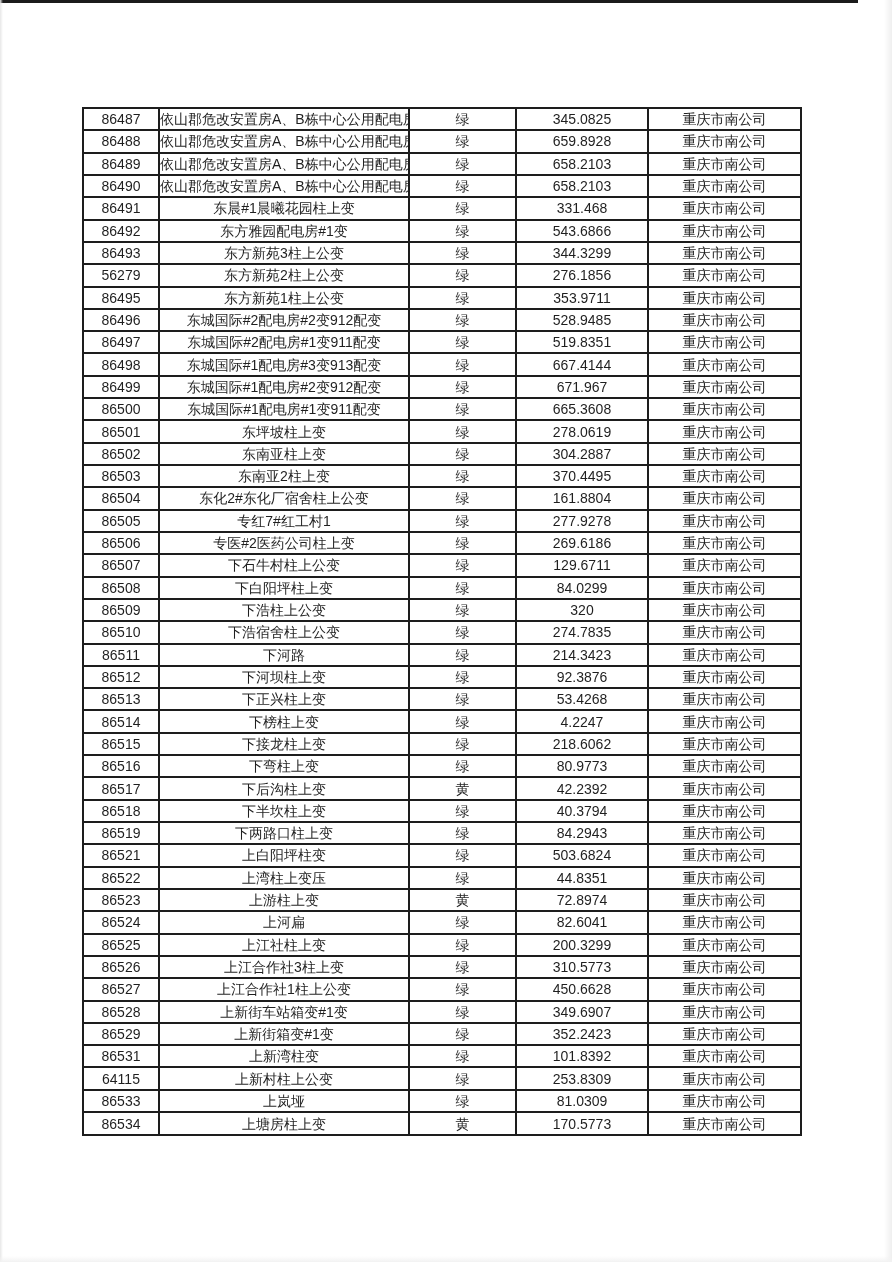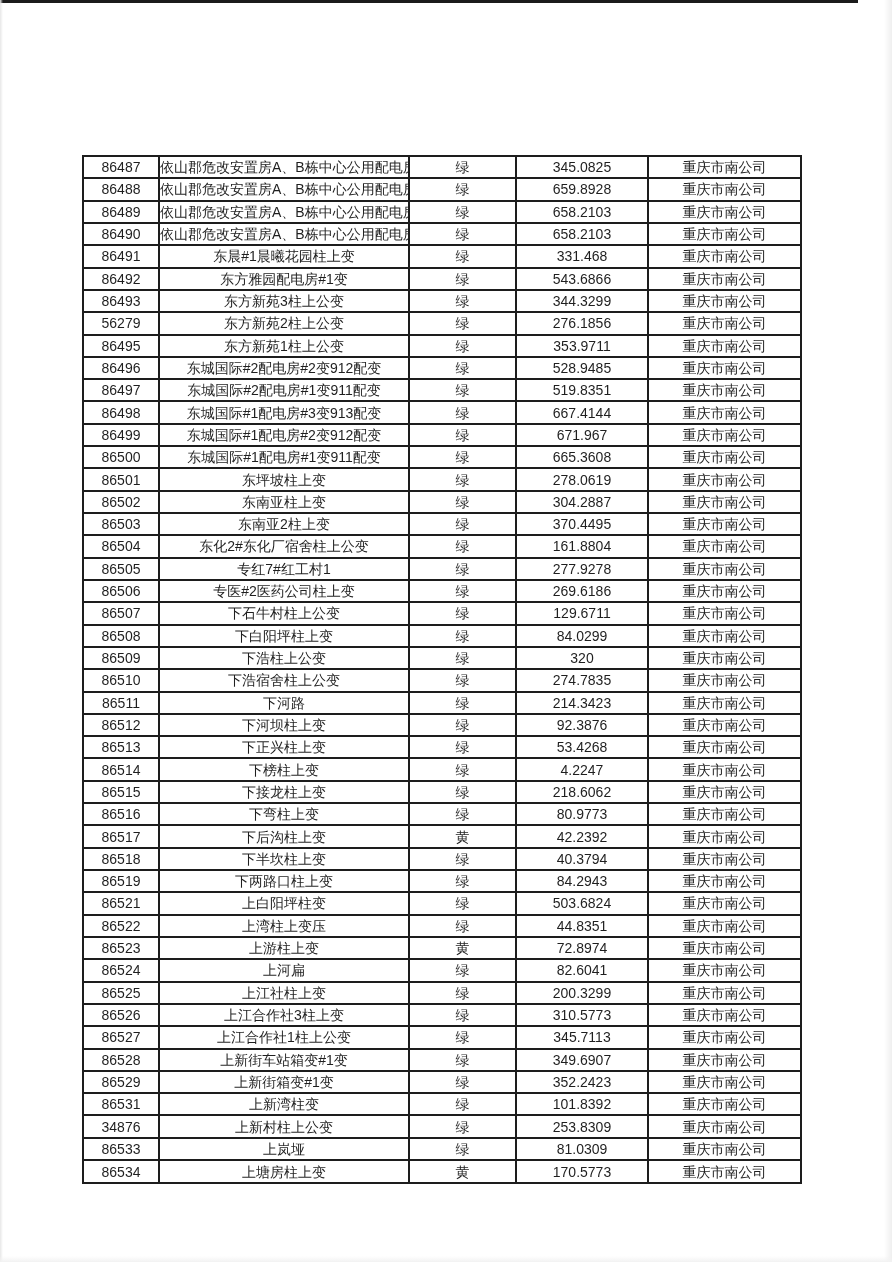--- a/index.html
+++ b/index.html
@@ -39,21 +39,20 @@
     left: 0; bottom: 0;
     width: 892px; height: 6px;
     background: linear-gradient(to top, #f2f2f2, rgba(255,255,255,0));
   }
   .table-wrap {
     position: absolute;
     left: 82px;
     top: 107px;
     width: 718px;
     height: 1029px;
-    margin-top: 48px;
   }
   table.data-table {
     width: 718px;
     height: 1029px;
     border-collapse: collapse;
     table-layout: fixed;
   }
   table.data-table td {
     border: 2px solid #1d1d1d;
     padding: 0;
@@ -361,21 +360,21 @@
     <td>86526</td>
     <td>上江合作社3柱上变</td>
     <td>绿</td>
     <td>310.5773</td>
     <td>重庆市南公司</td>
   </tr>
           <tr>
     <td>86527</td>
     <td>上江合作社1柱上公变</td>
     <td>绿</td>
-    <td>345.7113</td>
+    <td>450.6628</td>
     <td>重庆市南公司</td>
   </tr>
           <tr>
     <td>86528</td>
     <td>上新街车站箱变#1变</td>
     <td>绿</td>
     <td>349.6907</td>
     <td>重庆市南公司</td>
   </tr>
           <tr>
@@ -386,21 +385,21 @@
     <td>重庆市南公司</td>
   </tr>
           <tr>
     <td>86531</td>
     <td>上新湾柱变</td>
     <td>绿</td>
     <td>101.8392</td>
     <td>重庆市南公司</td>
   </tr>
           <tr>
-    <td>34876</td>
+    <td>64115</td>
     <td>上新村柱上公变</td>
     <td>绿</td>
     <td>253.8309</td>
     <td>重庆市南公司</td>
   </tr>
           <tr>
     <td>86533</td>
     <td>上岚垭</td>
     <td>绿</td>
     <td>81.0309</td>

